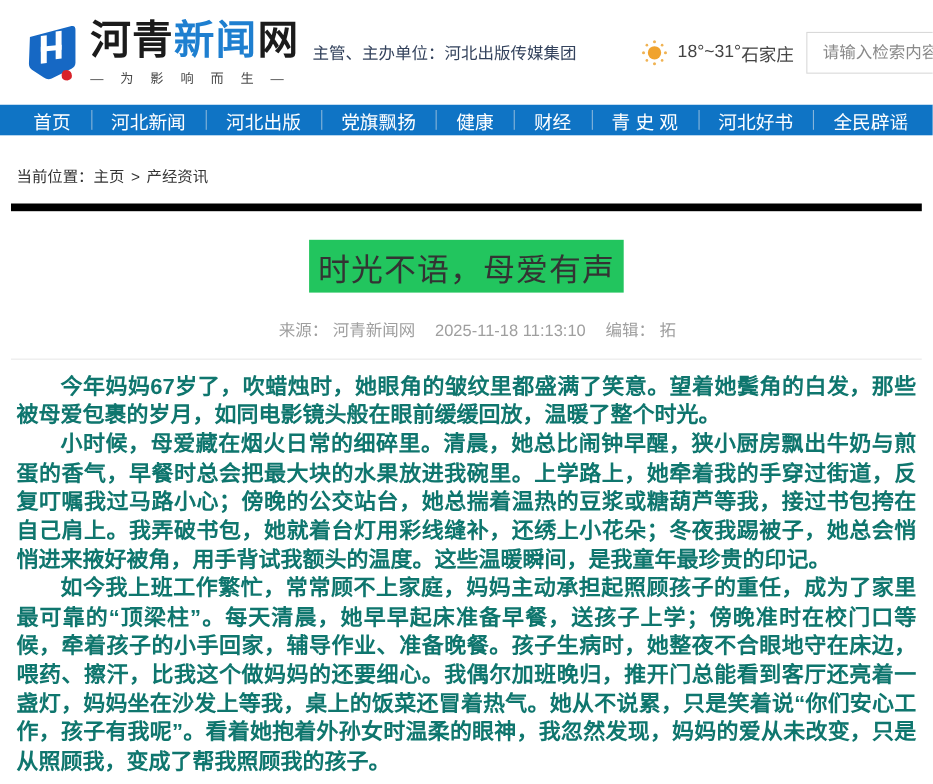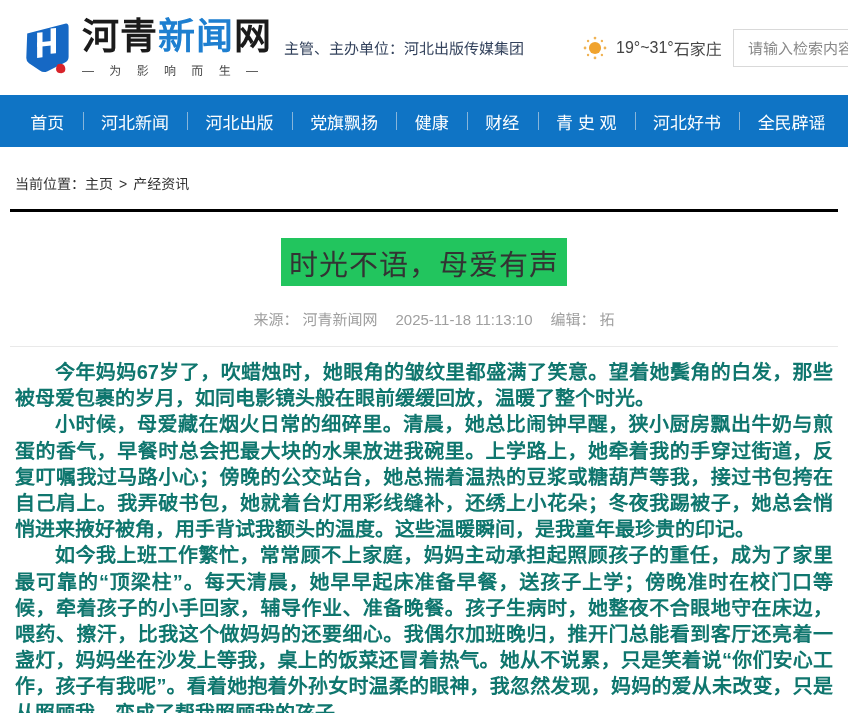--- a/index.html
+++ b/index.html
@@ -33,39 +33,39 @@
     position: absolute; right: -40px; top: 29px;
     width: 155px; height: 38px;
     border: 1px solid #d9d9d9; background: #ffffff;
     font-size: 15px; color: #333; padding: 0 14px;
     font-family: "Liberation Sans", sans-serif; outline: none;
   }
   .search-box::placeholder { color: #8a8a8a; }
 
   
   .main-nav {
-    height: 52px; width: 848px; background: #0f74c5;
+    height: 28px; width: 848px; background: #0f74c5;
     display: flex; align-items: center; list-style: none;
     padding: 0 4px 0 12px;
   }
   .main-nav li {
     flex: 1 1 auto; text-align: center; position: relative;
     color: #ffffff; font-size: 17px; cursor: pointer; white-space: nowrap;
     padding: 0 6px;
   }
   .main-nav li + li::before {
     content: ""; position: absolute; left: 0; top: 50%;
     transform: translateY(-50%);
     width: 1px; height: 18px; background: rgba(235,235,235,0.55);
   }
 
   
   .breadcrumb-bar {
     margin: 0 10px; padding: 26px 5px 16px;
-    border-bottom: 3px solid #000000;
+    border-bottom: 7px solid #000000;
     font-size: 14px; color: #333333; 
   }
   .breadcrumb-bar a { color: #333333; text-decoration: none; cursor: pointer; }
   .crumb-sep { margin: 0 6px; color: #333333; }
 
   
   .article-title-row { margin-top: 26px; text-align: center; }
   .article-title {
     display: inline-block; font-size: 29px; font-weight: 400; color: #333333;
     background: #22c55e; padding: 3px 8px; letter-spacing: 1px;
@@ -115,21 +115,21 @@
         <circle cx="15" cy="3.5" r="1.6"></circle>
           <circle cx="15" cy="26.5" r="1.6"></circle>
         <circle cx="3.5" cy="15" r="1.6"></circle>
           <circle cx="26.5" cy="15" r="1.6"></circle>
         <circle cx="7" cy="7" r="1.4"></circle>
           <circle cx="23" cy="7" r="1.4"></circle>
         <circle cx="7" cy="23" r="1.4"></circle>
           <circle cx="23" cy="23" r="1.4"></circle>
       </g>
     </svg>
-    <span class="weather-text">19°~31°</span>
+    <span class="weather-text">18°~31°</span>
       <span class="weather-text">石家庄</span>
   </div>
 
   <input class="search-box" type="text" placeholder="请输入检索内容" style="">
 </header>
 
 <ul class="main-nav">
   <li>首页</li>
   <li>河北新闻</li>
   <li>河北出版</li>

